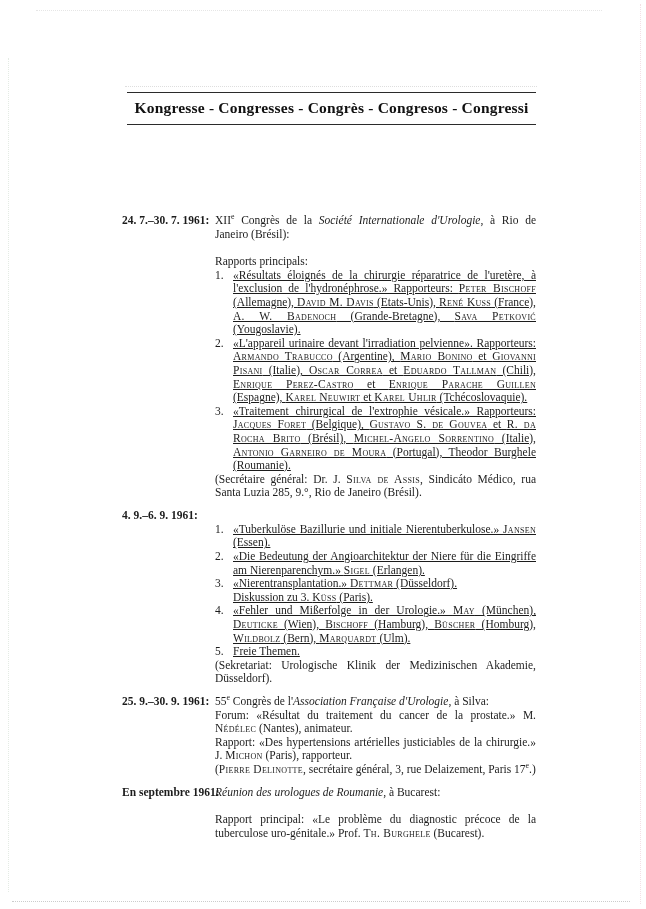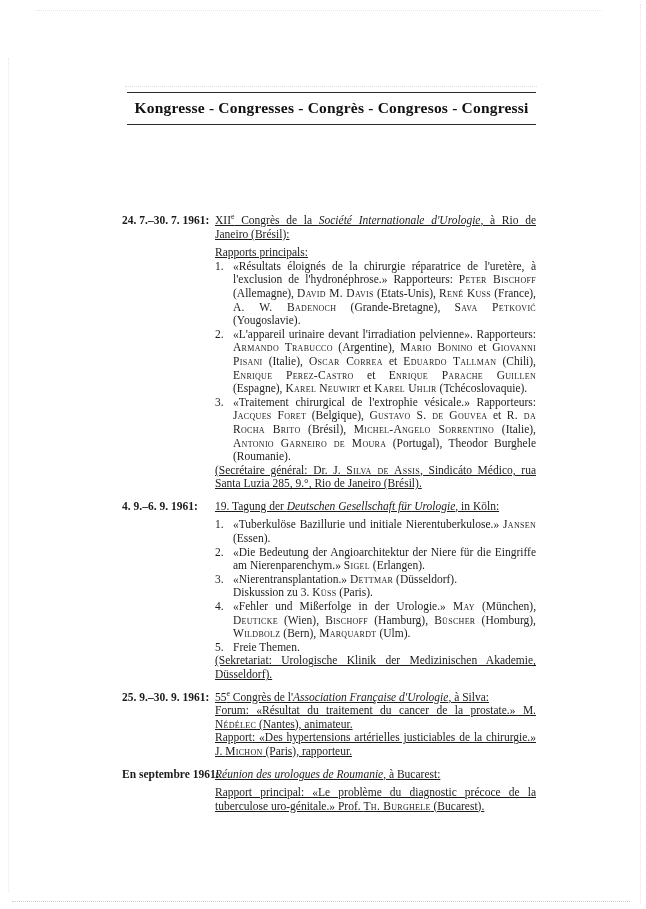--- a/index.html
+++ b/index.html
@@ -27,25 +27,25 @@
   .header .title{
     font-size:15.5px;font-weight:bold;letter-spacing:0.2px;color:#111;
     white-space:nowrap;
   }
 
   
   .entries{position:absolute;left:122px;top:214px;width:414px;font-size:11.5px;line-height:13.6px;}
   .entry{display:flex;margin-bottom:9px;}
   .entry .date{width:93px;flex:0 0 93px;white-space:nowrap;overflow:visible;font-weight:bold;}
   .entry .content{flex:1;width:321px;max-width:321px;}
-  .para{text-align:justify;text-decoration:underline;}
-  .gap{margin-top:5px;}
+  .para{text-align:justify;}
+  .gap{margin-top:14px;}
   .li{display:flex;}
   .li .num{width:18px;flex:0 0 18px;}
-  .li .litext{flex:1;text-align:justify;}
+  .li .litext{flex:1;text-align:justify;text-decoration:underline;}
   .it{font-style:italic;}
   .sc{font-variant:small-caps;letter-spacing:0.3px;}
   .sup{vertical-align:super;font-size:0.68em;line-height:0;}
 </style>
 </head>
 <body style="color: rgb(28, 28, 28); background: rgb(255, 255, 255);">
 
 <div class="page">
   <div class="noise noise-top"></div>
   <div class="noise noise-header"></div>
@@ -74,21 +74,20 @@
           <div class="li">
             <span class="num">3.</span>
             <div class="litext"><span>«Traitement chirurgical de l'extrophie vésicale.» Rapporteurs: </span><span class="sc">Jacques Foret</span><span> (Belgique), </span><span class="sc">Gustavo S. de Gouvea</span><span> et </span><span class="sc">R. da Rocha Brito</span><span> (Brésil), </span><span class="sc">Michel-Angelo Sorrentino</span><span> (Italie), </span><span class="sc">Antonio Garneiro de Moura</span><span> (Portugal), Theodor Burghele (Roumanie).</span></div>
           </div>
           <div class="para"><span>(Secrétaire général: Dr. J. </span><span class="sc">Silva de Assis</span><span>, Sindicáto Médico, rua Santa Luzia 285, 9.°, Rio de Janeiro (Brésil).</span></div>
         </div>
       </div>
       <div class="entry">
         <div class="date">4. 9.–6. 9. 1961:</div>
         <div class="content">
-          <div class="para"><span>19. Tagung der </span><span class="it">Deutschen Gesellschaft für Urologie</span><span>, in Köln:</span></div>
           <div class="li gap">
             <span class="num">1.</span>
             <div class="litext"><span>«Tuberkulöse Bazillurie und initiale Nierentuberkulose.» </span><span class="sc">Jansen</span><span> (Essen).</span></div>
           </div>
           <div class="li">
             <span class="num">2.</span>
             <div class="litext"><span>«Die Bedeutung der Angioarchitektur der Niere für die Eingriffe am Nierenparenchym.» </span><span class="sc">Sigel</span><span> (Erlangen).</span></div>
           </div>
           <div class="li">
             <span class="num">3.</span>
@@ -104,20 +103,21 @@
           </div>
           <div class="para"><span>(Sekretariat: Urologische Klinik der Medizinischen Akademie, Düsseldorf).</span></div>
         </div>
       </div>
       <div class="entry">
         <div class="date">25. 9.–30. 9. 1961:</div>
         <div class="content">
           <div class="para"><span>55</span><span class="sup">e</span><span> Congrès de l'</span><span class="it">Association Française d'Urologie</span><span>, à Silva:</span></div>
           <div class="para"><span>Forum: «Résultat du traitement du cancer de la prostate.» M. </span><span class="sc">Nédélec</span><span> (Nantes), animateur.</span></div>
           <div class="para"><span>Rapport: «Des hypertensions artérielles justiciables de la chirurgie.» J. </span><span class="sc">Michon</span><span> (Paris), rapporteur.</span></div>
+          <div class="para"><span>(</span><span class="sc">Pierre Delinotte</span><span>, secrétaire général, 3, rue Delaizement, Paris 17</span><span class="sup">e</span><span>.)</span></div>
         </div>
       </div>
       <div class="entry">
         <div class="date">En septembre 1961:</div>
         <div class="content">
           <div class="para"><span class="it">Réunion des urologues de Roumanie</span><span>, à Bucarest:</span></div>
           <div class="para gap"><span>Rapport principal: «Le problème du diagnostic précoce de la tuberculose uro-génitale.» Prof. </span><span class="sc">Th. Burghele</span><span> (Bucarest).</span></div>
         </div>
       </div>
     </div>

